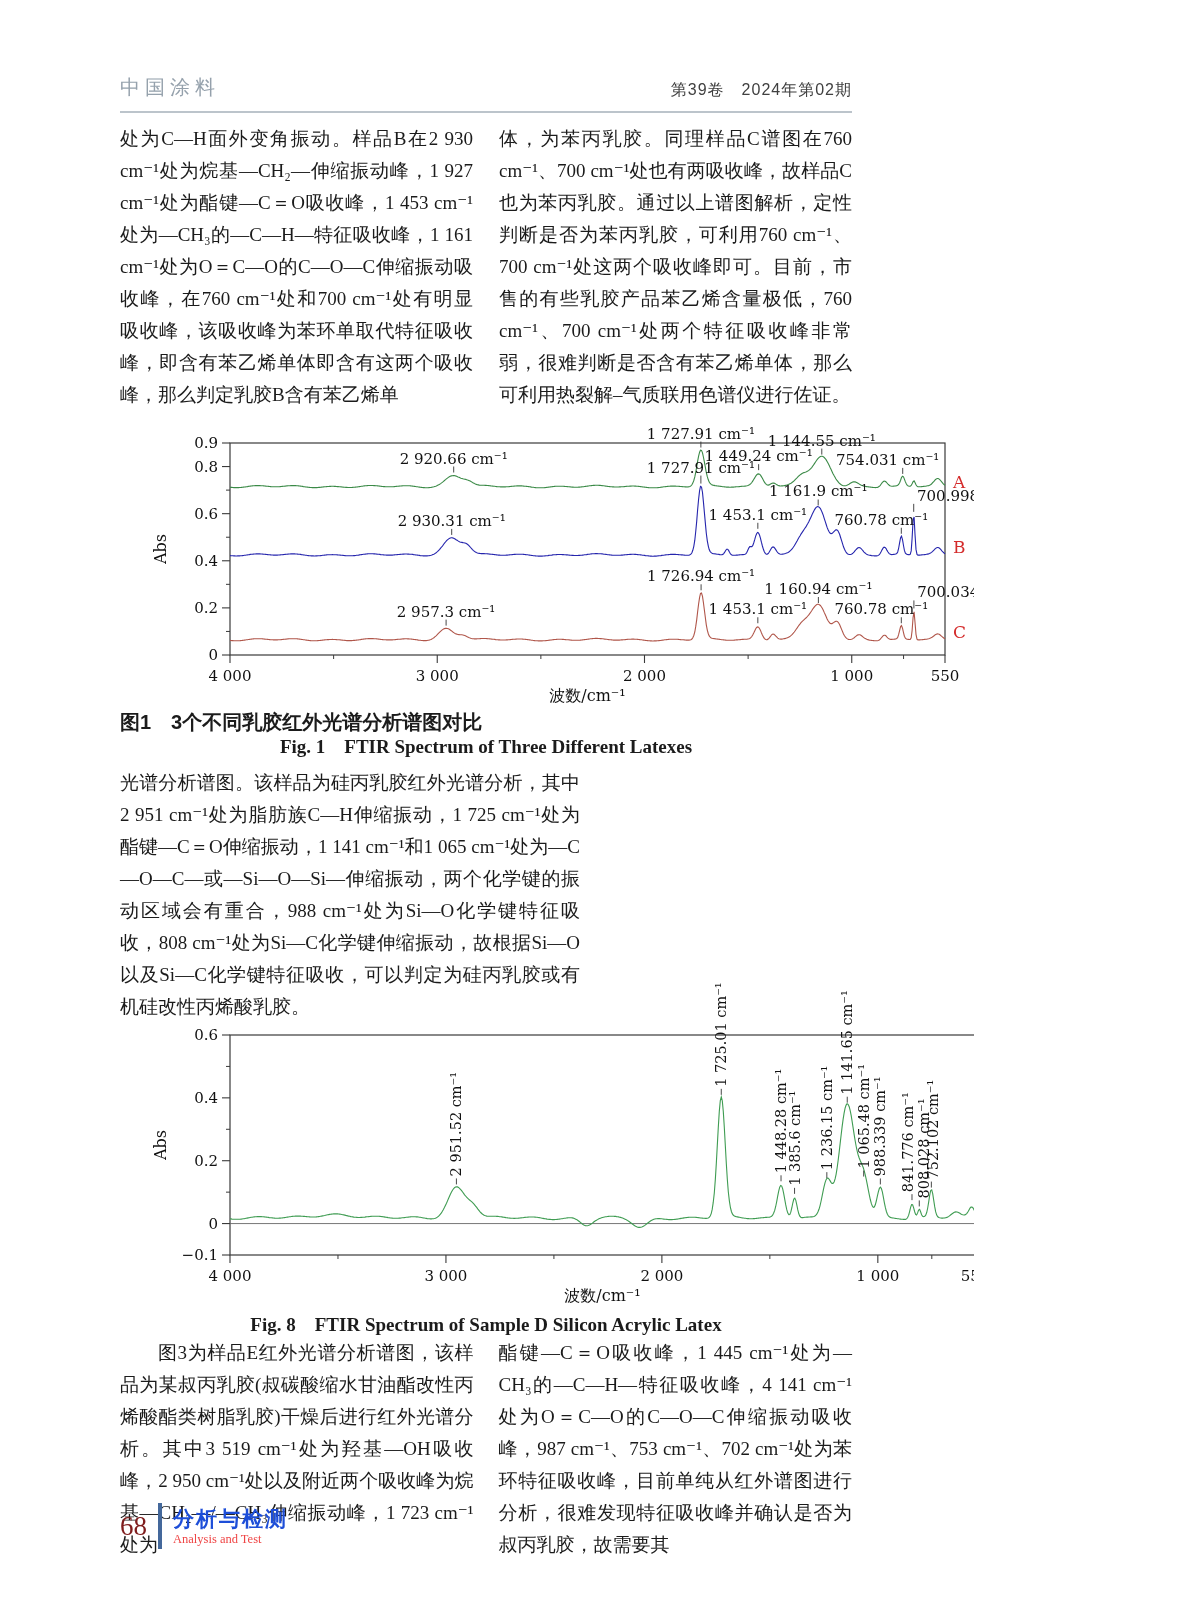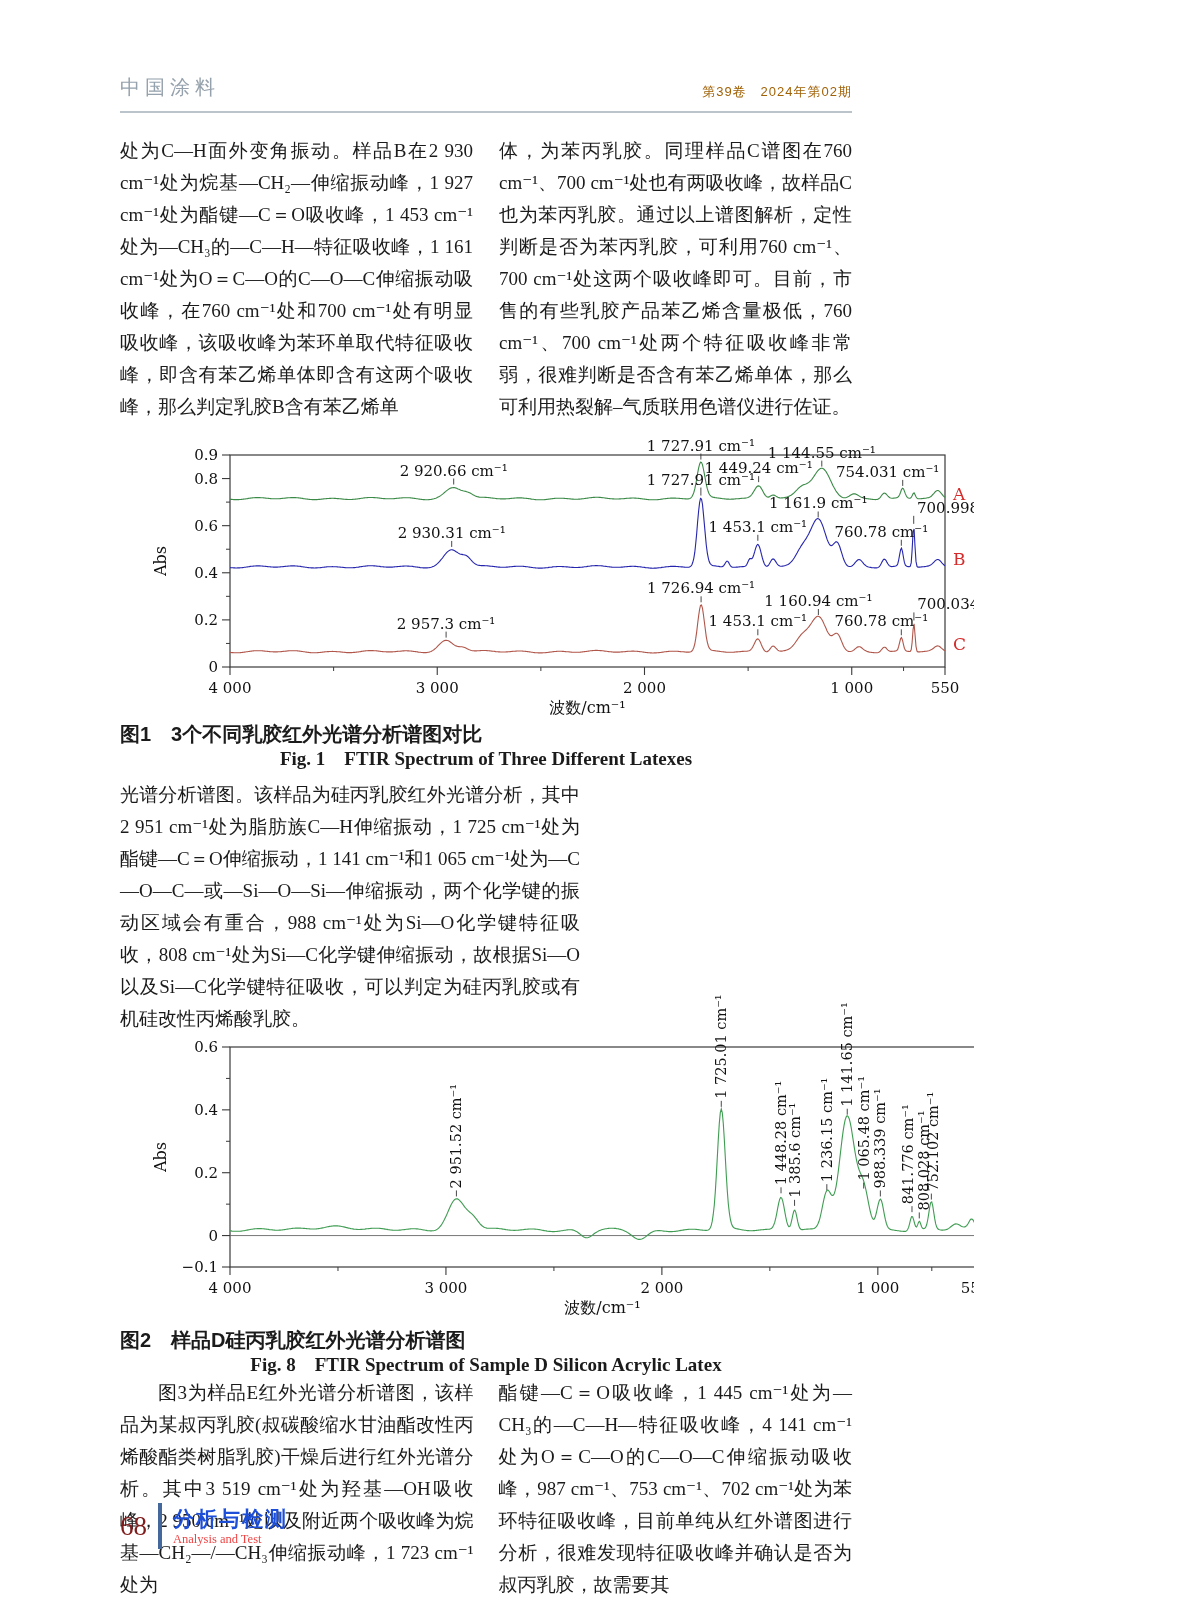--- a/index.html
+++ b/index.html
@@ -2,26 +2,26 @@
 <html><head>
 <meta charset="utf-8">
 <style>
   html,body{margin:0;padding:0;background:#ffffff;}
   .page{position:relative;width:974px;height:1600px;background:#ffffff;overflow:hidden;
         font-family:"Liberation Serif","DejaVu Serif",serif;color:#1b1b1b;}
   .content{padding:74px 122px 0 120px;}
   .header{display:flex;justify-content:space-between;align-items:flex-end;
           padding-bottom:10px;border-bottom:2px solid #bcc4cb;}
   .journal{font-size:20px;color:#95a1ac;letter-spacing:5px;font-family:"Liberation Sans",sans-serif;}
-  .issue{font-size:13px;color:#a16207;letter-spacing:1px;font-family:"Liberation Sans",sans-serif;}
+  .issue{font-size:16px;color:#404040;letter-spacing:1px;font-family:"Liberation Sans",sans-serif;}
   .cols{display:flex;gap:25px;align-items:flex-start;}
   .col{width:460px;}
   .col p{margin:0;font-size:19px;line-height:32px;text-align:justify;}
   .col p.indent{text-indent:2em;}
-  .sec1{margin-top:22px;gap:26px;}
+  .sec1{margin-top:10px;gap:26px;}
   .sec2{margin-top:8px;}
   .sec3{margin-top:0;}
   .figwrap{margin:8px 0 0 0;}
   .fig2wrap{margin:0;}
   .chartmount svg{display:block;overflow:visible;}
   .cap-cn{text-align:left;font-family:"Liberation Sans",sans-serif;font-weight:bold;
           font-size:20px;line-height:26px;margin-top:2px;}
   .cap-en{text-align:center;font-family:"Liberation Serif","DejaVu Serif",serif;font-weight:bold;
           font-size:19px;line-height:24px;}
   .tick{font:15px "DejaVu Serif",serif;fill:#111;}
@@ -198,21 +198,20 @@
             <text class="annr" transform="translate(765.3441869565218 153.42857142857142) rotate(-90)">988.339 cm⁻¹</text>
             <line x1="791.9932985507246" y1="177.14285714285714" x2="791.9932985507246" y2="171.14285714285714" stroke="#333" stroke-width="0.9"></line>
             <text class="annr" transform="translate(792.9932985507246 169.14285714285714) rotate(-90)">841.776 cm⁻¹</text>
             <line x1="799.2809101449275" y1="183.42857142857142" x2="799.2809101449275" y2="177.42857142857142" stroke="#333" stroke-width="0.9"></line>
             <text class="annr" transform="translate(809.2809101449275 175.42857142857142) rotate(-90)">808.028 cm⁻¹</text>
             <line x1="811.357684057971" y1="164.57142857142856" x2="811.357684057971" y2="158.57142857142856" stroke="#333" stroke-width="0.9"></line>
             <text class="annr" transform="translate(818.357684057971 156.57142857142856) rotate(-90)">752.102 cm⁻¹</text>
           </svg>
         </div>
       <figcaption>
-        <div class="cap-cn">图2　样品D硅丙乳胶红外光谱分析谱图</div>
         <div class="cap-en">Fig. 8　FTIR Spectrum of Sample D Silicon Acrylic Latex</div>
       </figcaption>
     </figure>
 
     <div class="cols sec3">
       <div class="col">
         <p class="indent">图3为样品E红外光谱分析谱图，该样品为某叔丙乳胶(叔碳酸缩水甘油酯改性丙烯酸酯类树脂乳胶)干燥后进行红外光谱分析。其中3 519 cm⁻¹处为羟基—OH吸收峰，2 950 cm⁻¹处以及附近两个吸收峰为烷基—CH₂—/—CH₃伸缩振动峰，1 723 cm⁻¹处为</p>
       </div>
       <div class="col">
         <p>酯键—C＝O吸收峰，1 445 cm⁻¹处为—CH₃的—C—H—特征吸收峰，4 141 cm⁻¹处为O＝C—O的C—O—C伸缩振动吸收峰，987 cm⁻¹、753 cm⁻¹、702 cm⁻¹处为苯环特征吸收峰，目前单纯从红外谱图进行分析，很难发现特征吸收峰并确认是否为叔丙乳胶，故需要其</p>

